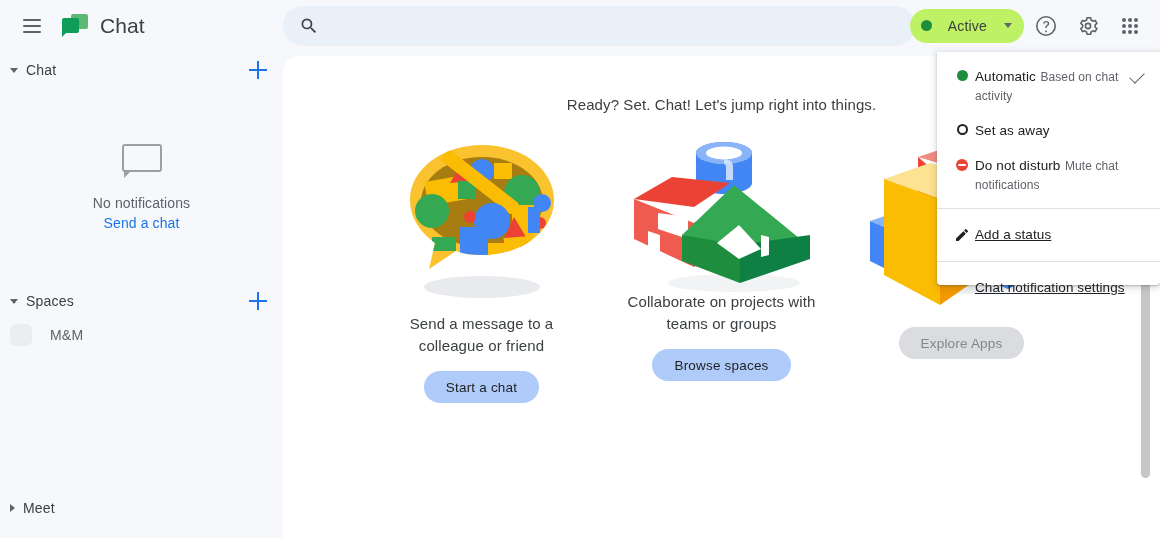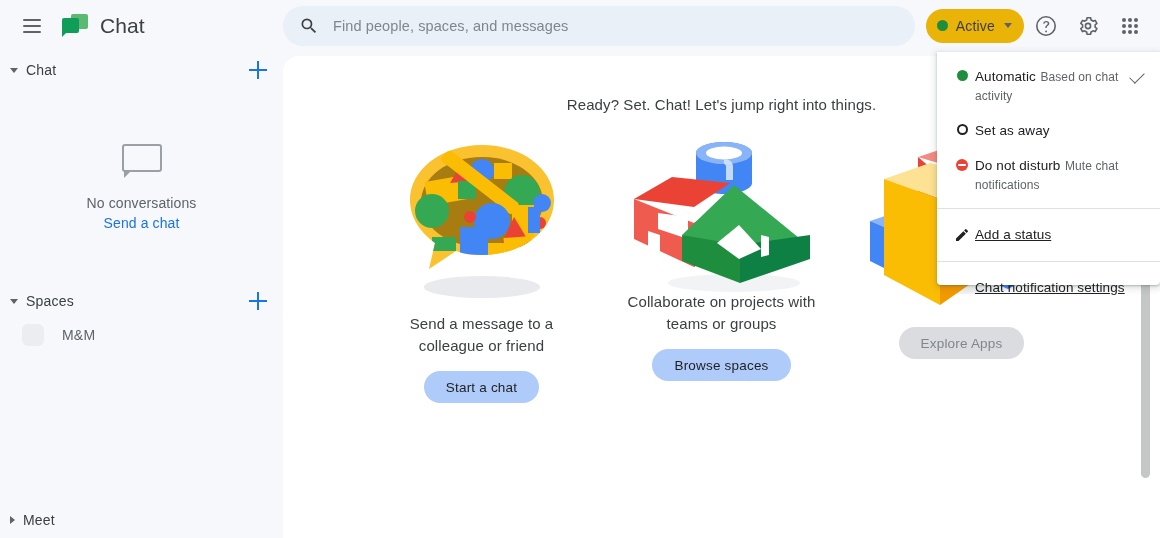--- a/index.html
+++ b/index.html
@@ -43,23 +43,23 @@
   .searchbar {
     position: absolute; left: 283px; top: 6px; width: 632px; height: 40px;
     background: #eaf0f8; border-radius: 20px;
     display: flex; align-items: center; padding: 0 16px; cursor: text;
   }
   .search-ico { width: 20px; height: 20px; flex: 0 0 20px; margin-right: 14px; }
   .search-ph { font-size: 14.5px; color: #80868b; letter-spacing: .1px; }
 
   .hdr-right { position: absolute; right: 10px; top: 0; height: 52px; display: flex; align-items: center; gap: 2px; }
   .status-pill {
-    display: flex; align-items: center; gap: 8px;
+    display: flex; align-items: center; gap: 16px;
     height: 34px; padding: 0 12px 1px 11px; border-radius: 17px;
-    background: #eab308; cursor: pointer;
+    background: #bef264; cursor: pointer;
   }
   .status-dot { width: 11px; height: 11px; border-radius: 50%; background: #1e8e3e; }
   .status-label { font-size: 14px; color: #3c4043; letter-spacing: .2px; }
   .chev { width: 0; height: 0; border-left: 4.5px solid transparent; border-right: 4.5px solid transparent; border-top: 5px solid #5f6368; margin-left: 1px; }
   .icon-btn { width: 40px; height: 40px; display: flex; align-items: center; justify-content: center; border-radius: 50%; cursor: pointer; }
   .grid-ico { display: grid; grid-template-columns: repeat(3, 4px); grid-template-rows: repeat(3, 4px); gap: 2.4px; }
   .grid-ico i { display:block; width: 4px; height: 4px; background: #5f6368; border-radius: 50%; }
 
   
   .sidebar { position: absolute; left: 0; top: 52px; width: 283px; height: 486px; background: #f6f8fc; }
@@ -73,21 +73,21 @@
   .plus:before { left: 2px; top: 10px; width: 18px; height: 2px; }
   .plus:after  { left: 10px; top: 2px; width: 2px; height: 18px; }
 
   .empty-chat { display: flex; flex-direction: column; align-items: center; margin-top: 56px; }
   .bubble-ico { width: 40px; height: 34px; position: relative; }
   .bubble-ico .box { position:absolute; left:0; top:0; width:40px; height:28px; border: 2.5px solid #9aa0a6; border-radius: 3px; }
   .bubble-ico .tail { position:absolute; left:2px; top:26px; width:0; height:0; border-left: 8px solid #9aa0a6; border-bottom: 8px solid transparent; }
   .empty-txt { margin-top: 17px; font-size: 14px; color: #5f6368; letter-spacing: .1px; }
   .empty-link { margin-top: 4px; font-size: 14px; color: #1a73e8; cursor: pointer; letter-spacing: .1px; }
 
-  .space-row { display:flex; align-items:center; height: 32px; padding-left: 22px; gap: 18px; cursor: pointer; }
+  .space-row { display:flex; align-items:center; height: 32px; padding-left: 10px; gap: 18px; cursor: pointer; }
   .space-av { width: 22px; height: 22px; border-radius: 6px; background: #ebedf0; }
   .space-name { font-size: 14px; color: #5f6368; letter-spacing: .2px; }
 
   
   .panel {
     position: absolute; left: 283px; top: 56px; width: 877px; height: 482px;
     background: #fff; border-radius: 16px 0 0 0; overflow: hidden;
   }
   .welcome { text-align: center; margin-top: 40px; }
   .welcome h1 { font-size: 43px; font-weight: 400; color: #202124; letter-spacing: -.2px; }
@@ -146,21 +146,20 @@
         <div class="b1"></div>
           <div class="b2"></div>
       </div>
       <div class="brand-title">Chat</div>
     </div>
 
     <div class="searchbar">
       <svg class="search-ico" viewBox="0 0 24 24">
         <path fill="#3c4043" d="M15.5 14h-.79l-.28-.27A6.47 6.47 0 0 0 16 9.5 6.5 6.5 0 1 0 9.5 16c1.61 0 3.09-.59 4.23-1.57l.27.28v.79l5 4.99L20.49 19l-4.99-5zm-6 0C7.01 14 5 11.99 5 9.5S7.01 5 9.5 5 14 7.01 14 9.5 11.99 14 9.5 14z"></path>
       </svg>
-      <div class="search-ph">Find people, spaces, and messages</div>
     </div>
 
     <div class="hdr-right">
       <div class="status-pill">
         <span class="status-dot"></span>
         <span class="status-label">Active</span>
         <span class="chev"></span>
       </div>
       <div class="icon-btn">
         <svg width="24" height="24" viewBox="0 0 24 24">
@@ -196,36 +195,36 @@
       <span class="tri open"></span>
       <span class="sec-title">Chat</span>
       <span class="plus"></span>
     </div>
 
     <div class="empty-chat">
       <div class="bubble-ico">
         <div class="box"></div>
           <div class="tail"></div>
       </div>
-      <div class="empty-txt">No conversations</div>
+      <div class="empty-txt">No notifications</div>
       <div class="empty-link">Send a chat</div>
     </div>
 
     <div class="sec-head" style="margin-top:52px">
       <span class="tri open"></span>
       <span class="sec-title">Spaces</span>
       <span class="plus"></span>
     </div>
 
     <div class="space-row">
       <span class="space-av"></span>
       <span class="space-name">M&amp;M</span>
     </div>
 
-    <div class="sec-head" style="position:absolute; bottom:0; left:0; width:283px;">
+    <div class="sec-head" style="position:absolute; bottom:12px; left:0; width:283px;">
       <span class="tri closed"></span>
       <span class="sec-title">Meet</span>
     </div>
   </div>
 
   <div class="panel">
     <div class="welcome">
       <p>Ready? Set. Chat! Let's jump right into things.</p>
     </div>
 

